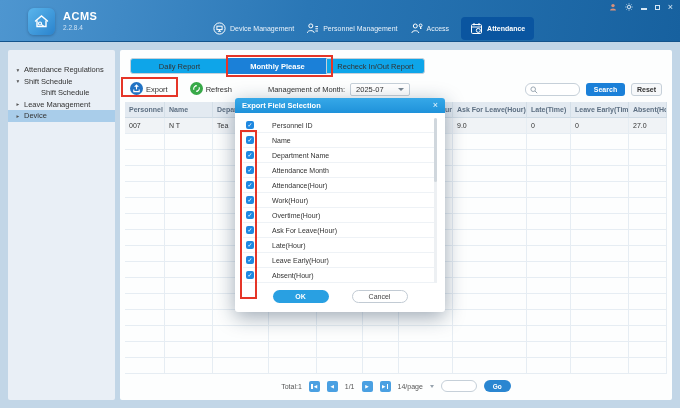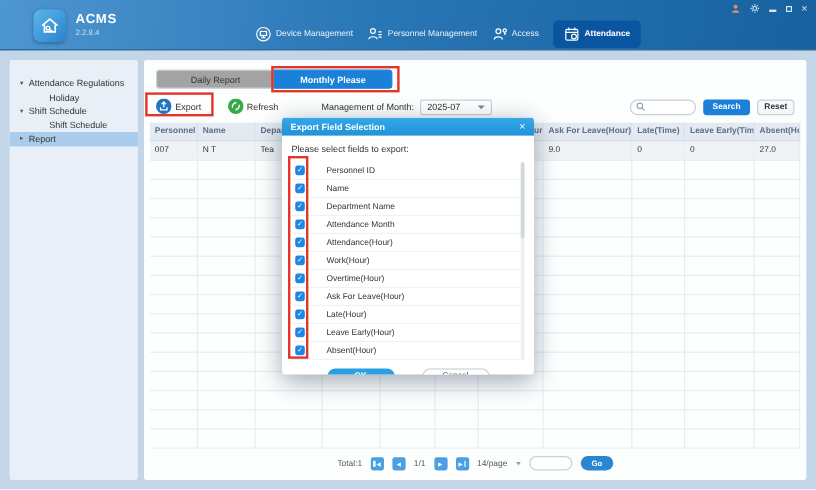--- a/index.html
+++ b/index.html
@@ -34,21 +34,21 @@
   .si.lvl1 { padding-left:24px; }
   .si.sel { background:#a9cdea; }
   .si-arrow { width:6px; font-size:5.5px; color:#555; text-align:center; }
 
   .content { position:absolute; left:120px; top:50px; right:8px; bottom:8px;
     background:#fdfefe; border-radius:2px; }
 
   
   .report-tabs { position:absolute; left:10px; top:8px; display:flex; }
   .rtab { min-width:99px; height:16px; line-height:15px; text-align:center; font-size:7.5px; color:#333;
-    background:#a3a3a3; border:1px solid #c6d0d9; margin-left:-1px; cursor:pointer; }
+    background:#0ea5e9; border:1px solid #c6d0d9; margin-left:-1px; cursor:pointer; }
   .rtab:first-child { border-radius:3px 0 0 3px; margin-left:0; }
   .rtab:last-child { border-radius:0 3px 3px 0; }
   .rtab.active { background:#1b80d8; border-color:#1b80d8; color:#fff; font-weight:bold; }
 
   
   .toolbar { position:absolute; left:10px; right:10px; top:31px; height:16px; display:flex; align-items:center; }
   .tool-btn { display:flex; align-items:center; gap:3px; font-size:7.5px; color:#333; cursor:pointer; }
   .tool-btn.export { margin-right:22px; }
   .tool-btn.refresh { margin-right:36px; }
   .stat-label { font-size:7.5px; color:#333; margin-right:5px; }
@@ -206,42 +206,43 @@
           <span>Attendance</span>
         </div>
       </nav>
   </header>
 
   <aside class="sidebar" id="sidebar">
       <div class="si lvl0">
         <span class="si-arrow">▾</span>
         <span>Attendance Regulations</span>
       </div>
-      <div class="si lvl1">
-        <span class="si-arrow"></span>
-        <span>Holiday</span>
-      </div>
       <div class="si lvl0">
         <span class="si-arrow">▾</span>
         <span>Shift Schedule</span>
       </div>
       <div class="si lvl1">
         <span class="si-arrow"></span>
         <span>Shift Schedule</span>
       </div>
+      <div class="si lvl0">
+        <span class="si-arrow">▸</span>
+        <span>Leave Management</span>
+      </div>
       <div class="si lvl0 sel">
         <span class="si-arrow">▸</span>
-        <span>Report</span>
+        <span>Device</span>
       </div>
     </aside>
 
   <section class="content">
     <div class="report-tabs" id="reportTabs">
         <div class="rtab">Daily Report</div>
         <div class="rtab active">Monthly Please</div>
+        <div class="rtab">Recheck In/Out Report</div>
       </div>
 
     <div class="toolbar">
       <div class="tool-btn export">
         <span>
           <svg width="13" height="13" viewBox="0 0 13 13">
               <circle cx="6.5" cy="6.5" r="6.5" fill="#2173c4"></circle>
               <path d="M6.5 3.4 V7.4" stroke="#fff" stroke-width="1.1"></path>
               <path d="M4.7 4.9 L6.5 3 L8.3 4.9" fill="none" stroke="#fff" stroke-width="1.1"></path>
               <path d="M3.8 7.4 V9.6 H9.2 V7.4" fill="none" stroke="#fff" stroke-width="1.1"></path>
@@ -518,21 +519,20 @@
       <button class="go-btn">Go</button>
     </div>
   </section>
 
   <div class="modal">
     <div class="modal-titlebar">
       <span class="mtitle">Export Field Selection</span>
       <span class="modal-close">×</span>
     </div>
     <div class="modal-body">
-      <div class="modal-hint">Please select fields to export:</div>
       <div class="field-list" id="fieldList">
           <div class="frow">
             <span class="cb">✓</span>
             <span class="flabel">Personnel ID</span>
           </div>
           <div class="frow">
             <span class="cb">✓</span>
             <span class="flabel">Name</span>
           </div>
           <div class="frow">

